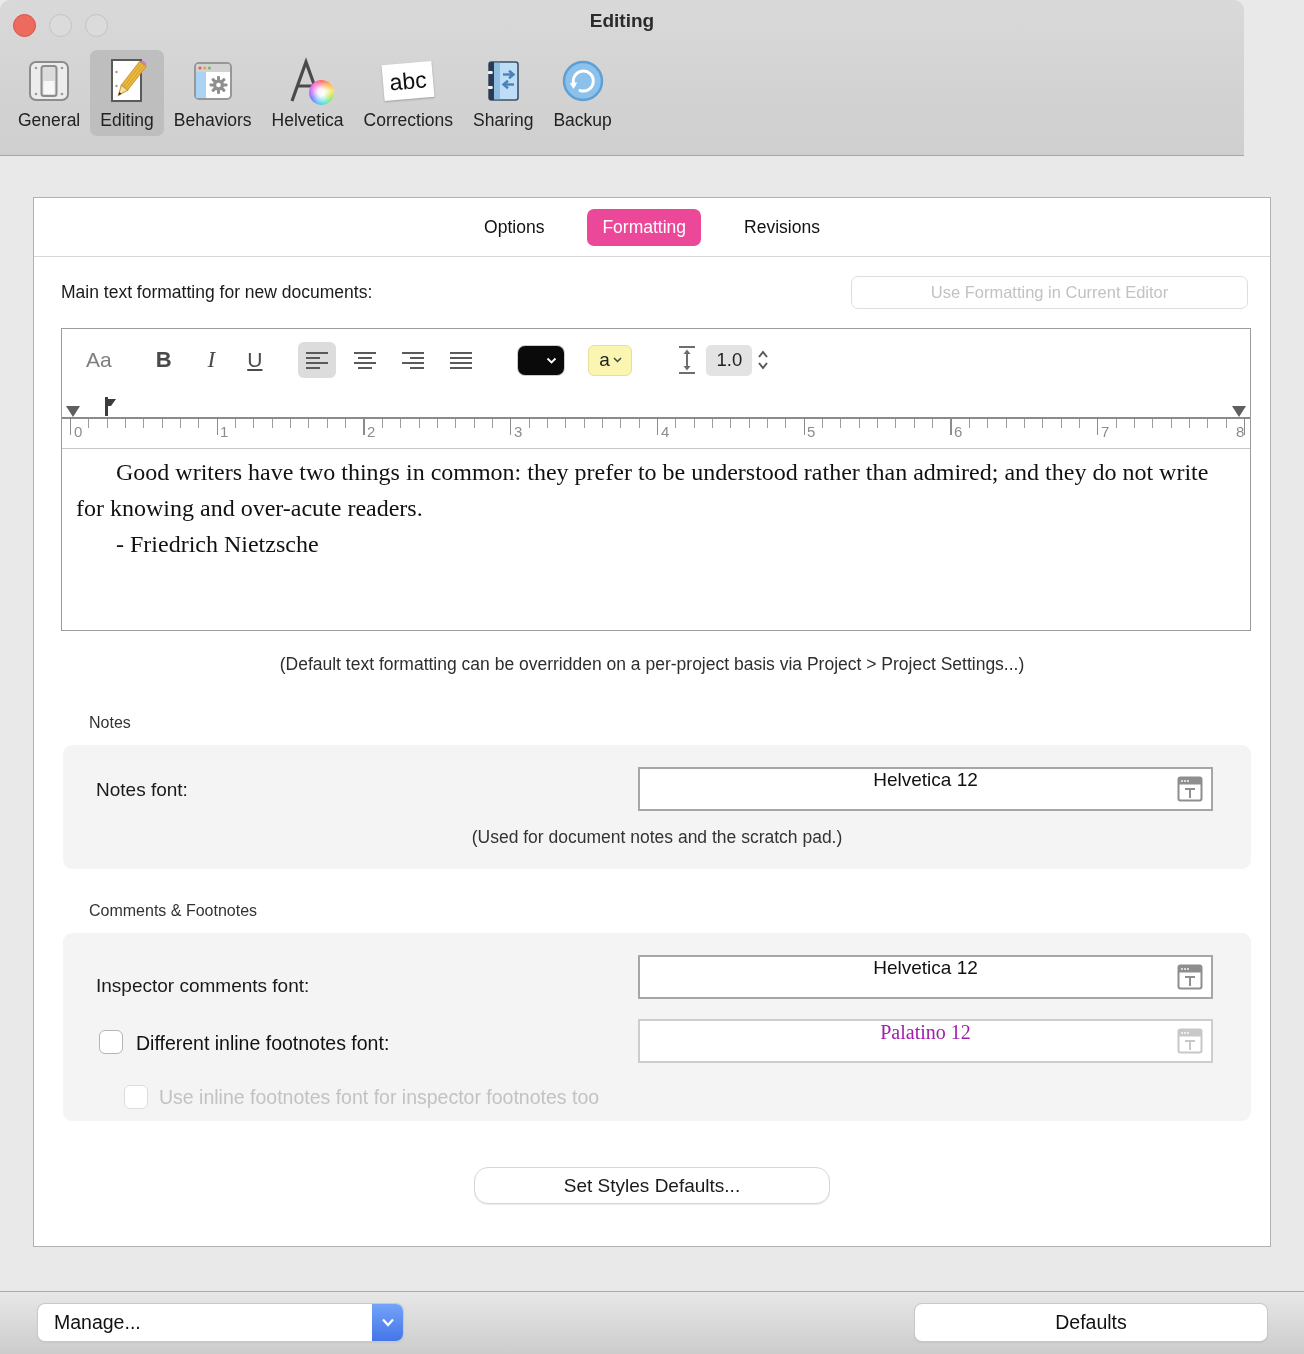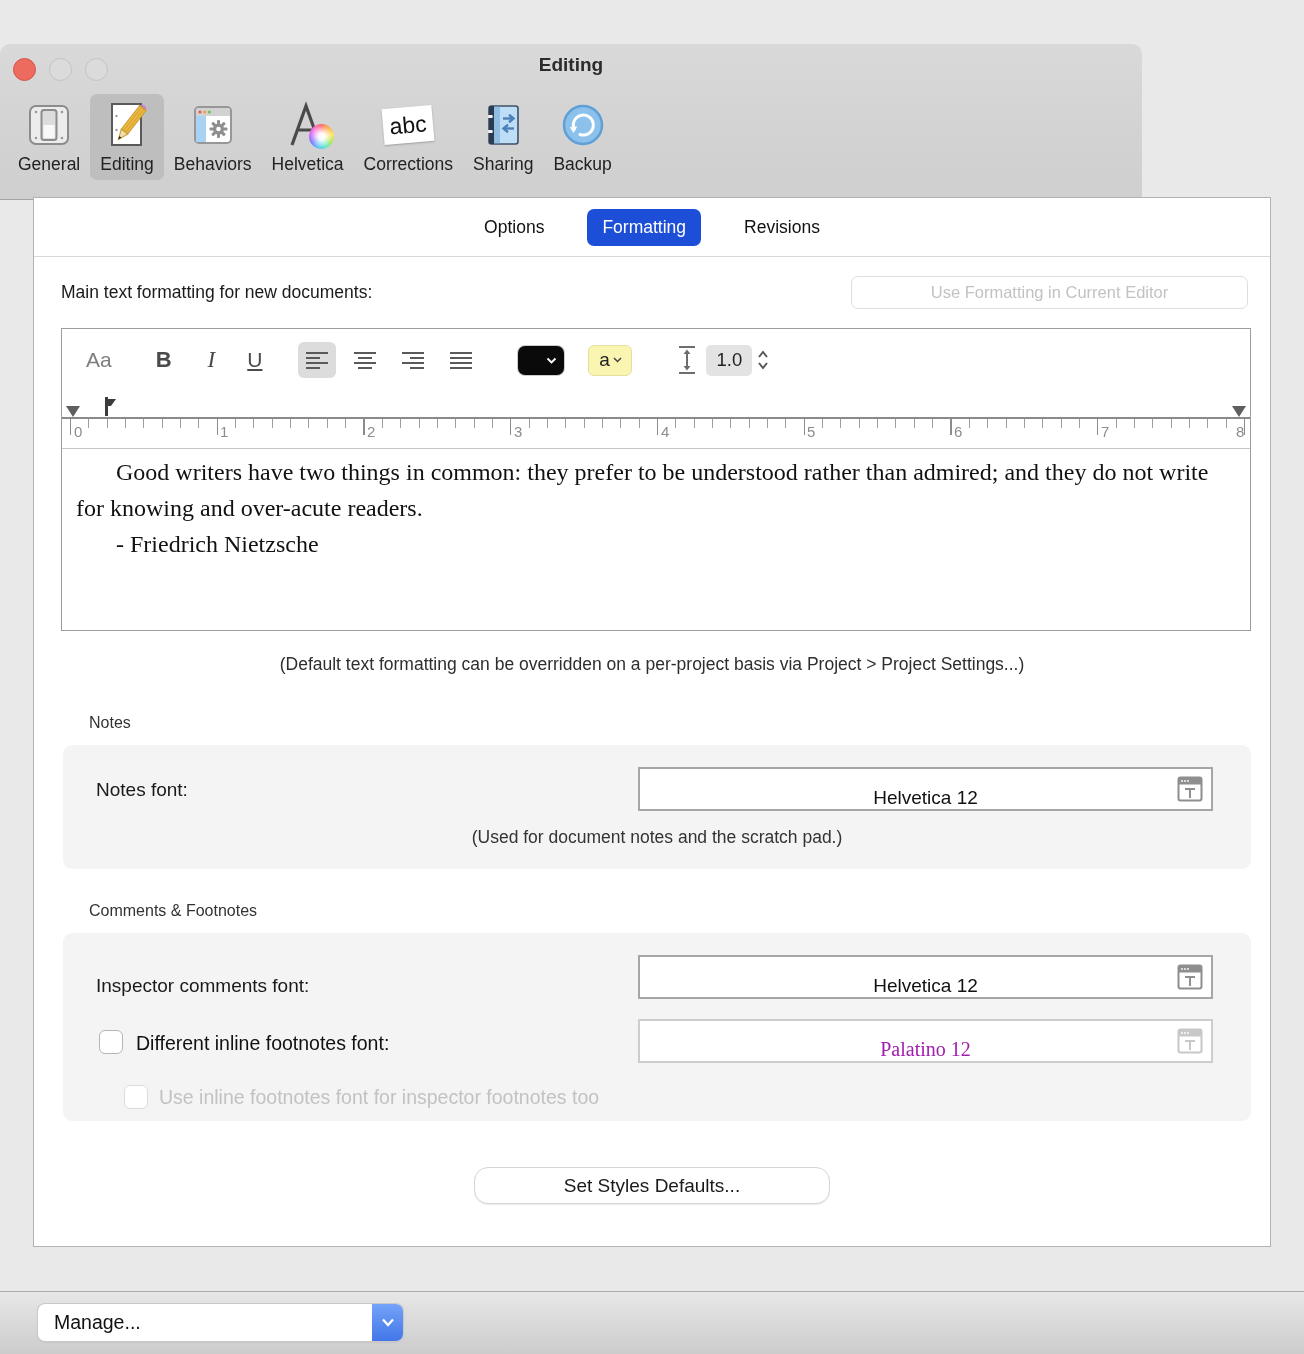--- a/index.html
+++ b/index.html
@@ -1,22 +1,22 @@
 <!DOCTYPE html>
 <html><head>
 <meta charset="utf-8">
 <style>
   * { margin:0; padding:0; box-sizing:border-box; }
   html,body { width:1304px; height:1354px; }
   body { font-family:"Liberation Sans", sans-serif; background:#E9E9E9; position:relative; overflow:hidden; }
 
   
-  .header { position:absolute; left:0; top:0; width:1142px; height:156px;
+  .header { position:absolute; left:0; top:0; width:1244px; height:156px;
             background:linear-gradient(180deg,#D9D9D9 0%,#D3D3D3 55%,#CFCFCF 100%);
-            border-bottom:1px solid #A6A6A6; border-radius:10px 10px 0 0;margin-top:44px; }
+            border-bottom:1px solid #A6A6A6; border-radius:10px 10px 0 0; }
   .traffic { position:absolute; top:14px; width:23px; height:23px; border-radius:50%; }
   .t-close { left:13px; background:#EC6A5E; border:1px solid #D5554A; }
   .t-min   { left:49px; background:#DBDBDB; border:1px solid #C3C3C3; }
   .t-zoom  { left:85px; background:#DBDBDB; border:1px solid #C3C3C3; }
   .win-title { position:absolute; top:10px; left:0; width:100%; text-align:center;
                font-size:19px; font-weight:600; color:#2B2B2B; }
   .tb-items { position:absolute; left:8px; top:50px; display:flex; align-items:flex-start; }
   .tb-item { display:flex; flex-direction:column; align-items:center; padding:6px 10px 5px;
              border-radius:7px; cursor:default; }
   .tb-item.selected { background:#BEBEBE; }
@@ -30,21 +30,21 @@
     background:
       radial-gradient(circle at 50% 50%, rgba(255,255,255,.95) 0 18%, rgba(255,255,255,0) 65%),
       conic-gradient(#ff6b6b,#ffb24a,#ffe55e,#a8e85e,#5ee8c8,#5ec1ff,#7a7aff,#d06bff,#ff6bd0,#ff6b6b); }
 
   
   .panel { position:absolute; left:33px; top:197px; width:1238px; height:1050px;
            background:#fff; border:1px solid #B2B2B2; }
   .tabrow { position:absolute; left:0; top:0; width:100%; height:59px;
             border-bottom:1px solid #D8D8D8; display:flex; align-items:center; justify-content:center; gap:28px; }
   .tab { font-size:17.5px; color:#111; padding:8px 15px; border-radius:7px; }
-  .tab.selected { background:#1d4ed8; color:#fff; }
+  .tab.selected { background:#ec4899; color:#fff; }
 
   .fmt-heading { position:absolute; left:27px; top:84px; font-size:17.5px; color:#1A1A1A; }
   .use-fmt-btn { position:absolute; right:22px; top:78px; width:397px; height:33px;
                  border:1px solid #DEDEDE; border-radius:7px; background:#fff; color:#C2C2C2;
                  font-size:16.5px; display:flex; align-items:center; justify-content:center; }
 
   
   .frame { position:absolute; left:27px; top:130px; width:1190px; height:303px;
            border:1px solid #9C9C9C; background:#fff; }
   .ftoolbar { position:absolute; left:0; top:0; width:100%; height:62px;
@@ -94,21 +94,21 @@
 
   
   .section-label { position:absolute; left:55px; font-size:16px; color:#333; }
   .lbl-notes { top:516px; }
   .lbl-comments { top:704px; }
   .gbox { position:absolute; left:29px; width:1188px; background:#F4F4F4; border-radius:9px; }
   .box-notes { top:547px; height:124px; }
   .box-comments { top:735px; height:188px; }
   .row-label { position:absolute; font-size:19px; color:#1A1A1A; }
   .font-field { position:absolute; left:575px; width:575px; height:44px; background:#fff;
-                border:2px solid #A6A6A6; display:flex; align-items:flex-end; justify-content:center; }
+                border:2px solid #A6A6A6; display:flex; align-items:flex-start; justify-content:center; }
   .font-field .fval { font-size:19px; color:#111; }
   .font-field.disabled { border-color:#CDCDCD; }
   .font-field.disabled .fval { font-family:"Liberation Serif",serif; color:#a21caf; font-size:20px; }
   .tbtn { position:absolute; right:5px; top:4px; width:32px; height:32px; display:flex;
           align-items:center; justify-content:center; }
   .hint { position:absolute; left:0; width:100%; text-align:center; font-size:17.5px; color:#333; }
   .checkbox { position:absolute; width:24px; height:24px; background:#fff; border:1.5px solid #B5B5B5; border-radius:6px; }
   .checkbox.disabled { border-color:#DCDCDC; }
   .cb-label { position:absolute; font-size:19.5px; color:#111; }
   .cb-label.disabled { color:#C2C2C2; }
@@ -423,13 +423,14 @@
 
 <div class="bottombar">
   <div class="manage">
     <span class="mtxt">Manage...</span>
     <div class="mcap">
       <svg width="14" height="9" viewBox="0 0 14 9">
         <path d="M2,1.5 L7,7 L12,1.5" stroke="#FFF" stroke-width="2.2" fill="none"></path>
       </svg>
     </div>
   </div>
+  <div class="defaults-btn">Defaults</div>
 </div>
 
 </body></html>

